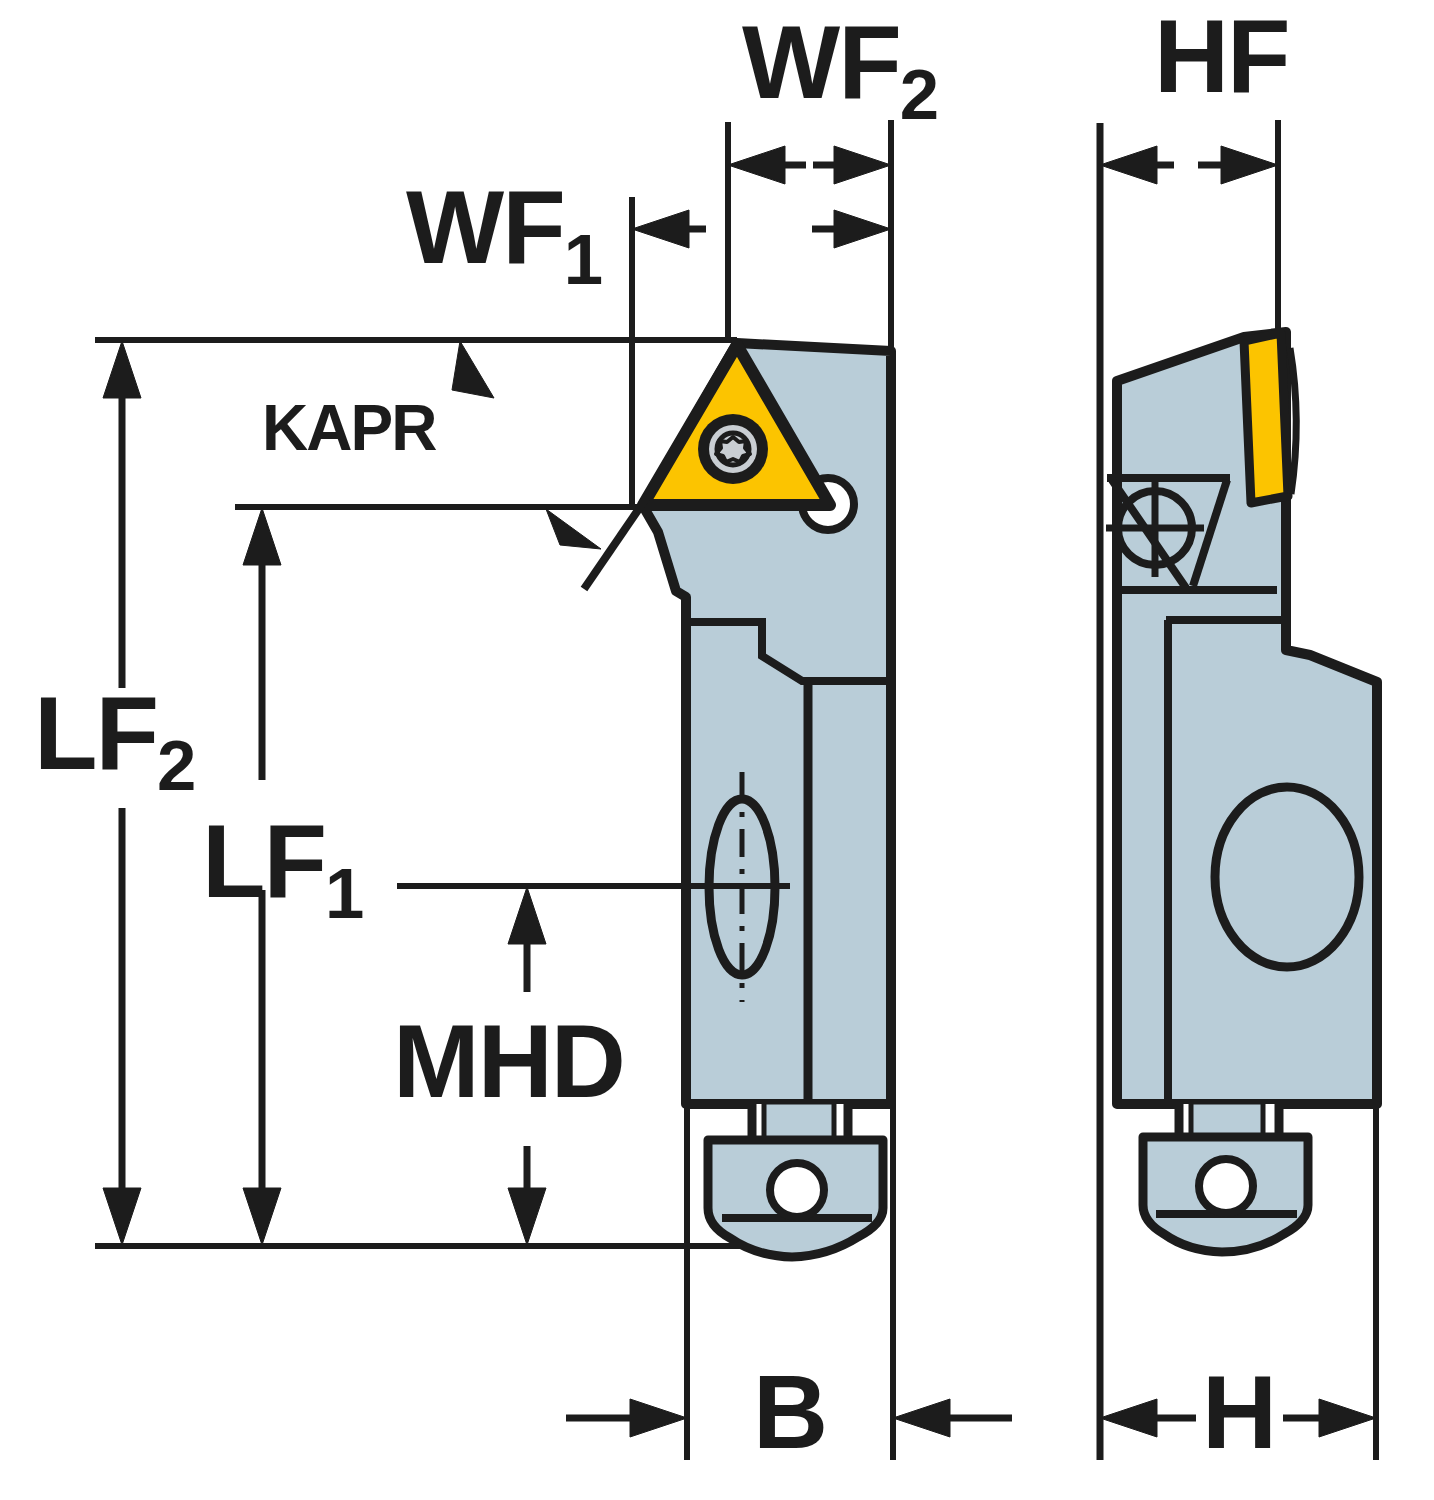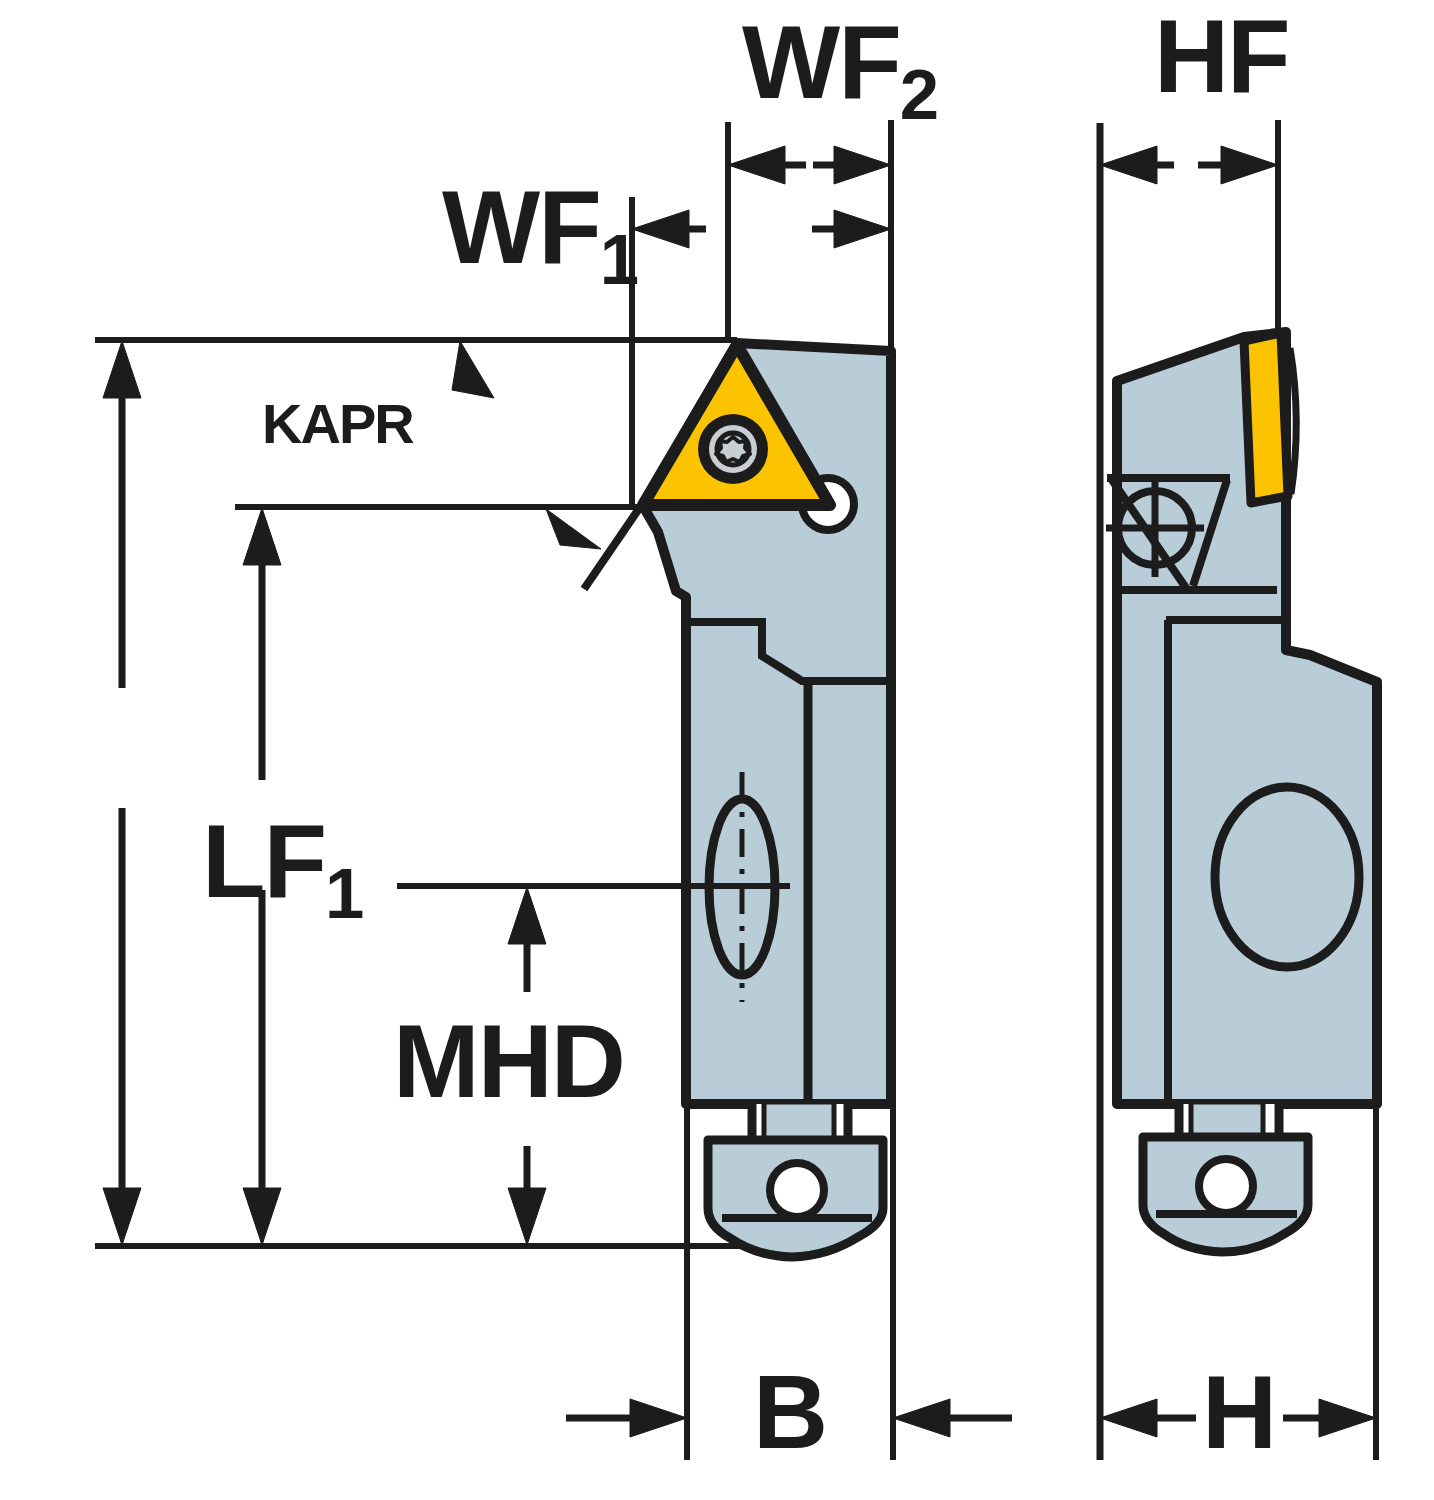--- a/index.html
+++ b/index.html
@@ -17,21 +17,21 @@
     overflow:hidden;
   }
   #drawing{position:absolute;left:0;top:0;}
   .dim-label{
     position:absolute;
     font-size:104px;font-weight:700;line-height:1;
     color:var(--ink);letter-spacing:-2px;white-space:nowrap;
     user-select:none;
   }
   .dim-label .sub{font-size:0.68em;vertical-align:-0.30em;letter-spacing:0;}
-  .k-label{font-size:56px;}
+  .k-label{font-size:64px;}
 </style>
 </head>
 <body>
 
 <div id="stage">
 
   <svg id="drawing" width="1434" height="1500" viewBox="0 0 1434 1500" fill="none" stroke-linecap="butt">
 
     <g>
 
@@ -187,20 +187,21 @@
       <g>
         <polygon points="460,341 494,398 452,390"></polygon>
         <line x1="649" y1="494" x2="584" y2="589" stroke-width="8"></line>
         <polygon points="601,549 546,509 560,545"></polygon>
       </g>
     </g>
   </svg>
 
   <div class="dim-label" style="left:742px;top:10px;"><span>WF</span><span class="sub">2</span></div>
   <div class="dim-label" style="left:1118px;top:4px;margin-left:36px;"><span>HF</span><span class="sub"></span></div>
-  <div class="dim-label" style="left:406px;top:175px;margin-left:36px;"><span>WF</span><span class="sub">1</span></div>
+  <div class="dim-label" style="left:406px;top:175px;"><span>WF</span><span class="sub">1</span></div>
   <div class="dim-label k-label" style="left:262px;top:396px;"><span>KAPR</span></div>
+  <div class="dim-label" style="left:34px;top:681px;"><span>LF</span><span class="sub">2</span></div>
   <div class="dim-label" style="left:202px;top:772px;margin-top:37px;"><span>LF</span><span class="sub">1</span></div>
   <div class="dim-label" style="left:393px;top:1009px;"><span>MHD</span></div>
   <div class="dim-label" style="left:753px;top:1360px;"><span>B</span></div>
   <div class="dim-label" style="left:1202px;top:1360px;"><span>H</span></div>
 
 </div>
 
 </body></html>

